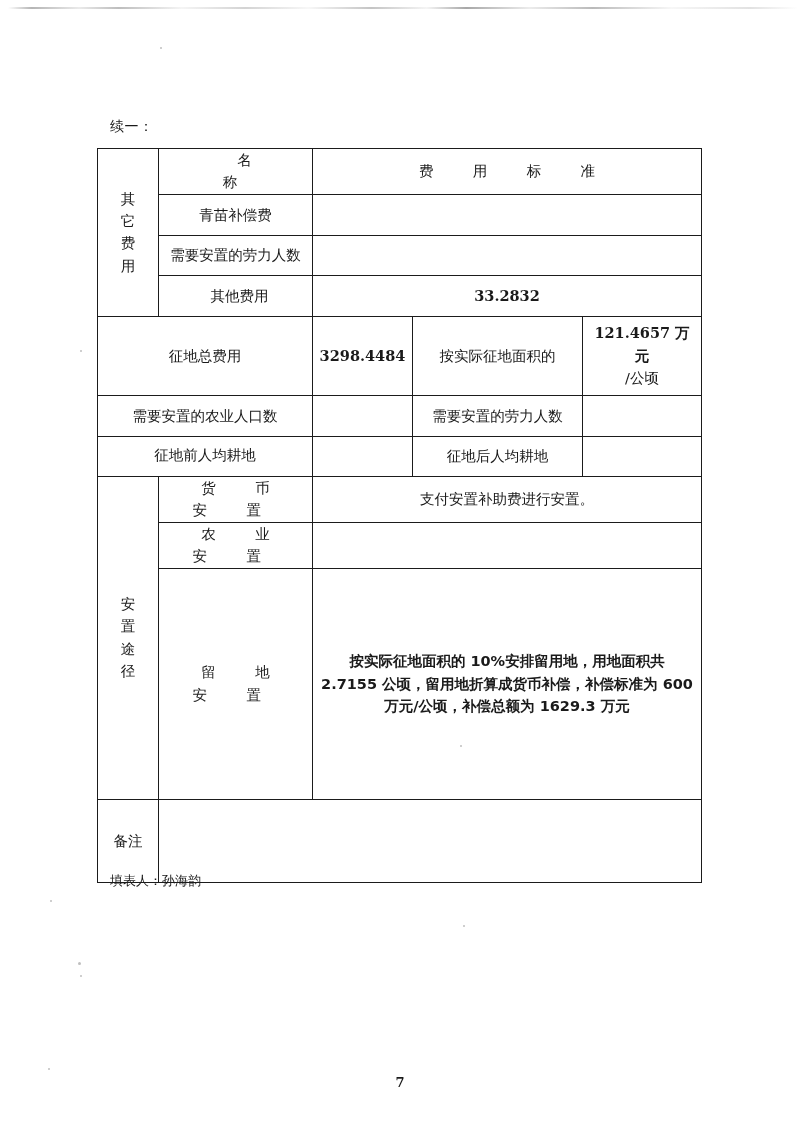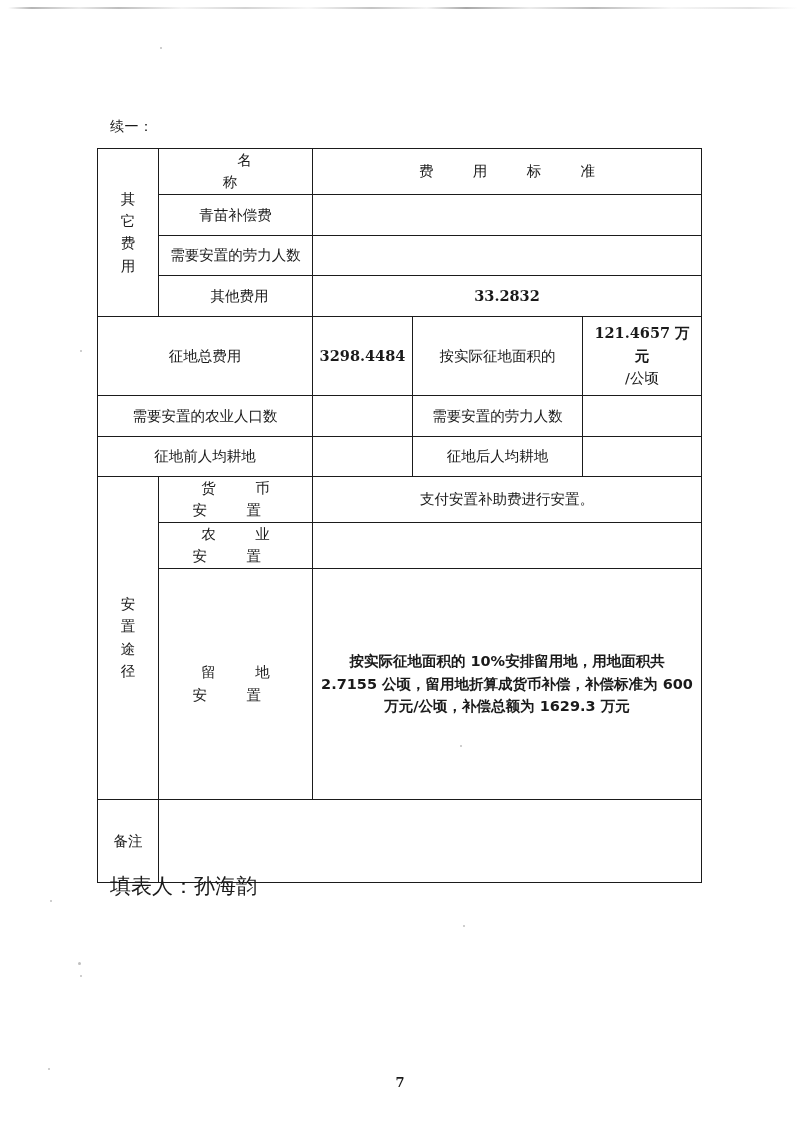--- a/index.html
+++ b/index.html
@@ -98,21 +98,21 @@
     padding-left: 9px;
     line-height: 2.0;
     font-size: 14.5px;
   }
   .num { font-family: "DejaVu Serif", "Liberation Serif", serif; font-weight: bold; }
 
   .footer-name {
     position: absolute;
     left: 110px;
     top: 872px;
-    font-size: 21px;
+    font-size: 13px;
     white-space: nowrap;
   }
   .page-number {
     position: absolute;
     left: 0;
     top: 1075px;
     width: 800px;
     text-align: center;
     font-family: "DejaVu Serif", "Liberation Serif", serif;
     font-weight: bold;
@@ -179,21 +179,21 @@
     </tr>
 
     <tr>
       <td colspan="2" style="height:40px;">需要安置的农业人口数</td>
       <td></td>
       <td>需要安置的劳力人数</td>
       <td></td>
     </tr>
 
     <tr>
-      <td colspan="2" style="height:39px;">征地前人均耕地</td>
+      <td colspan="2" style="height:39px;font-family:Liberation Mono, monospace;">征地前人均耕地</td>
       <td></td>
       <td>征地后人均耕地</td>
       <td></td>
     </tr>
 
     <tr>
       <td rowspan="3" class="vcol">安
 置
 途
 径</td>

